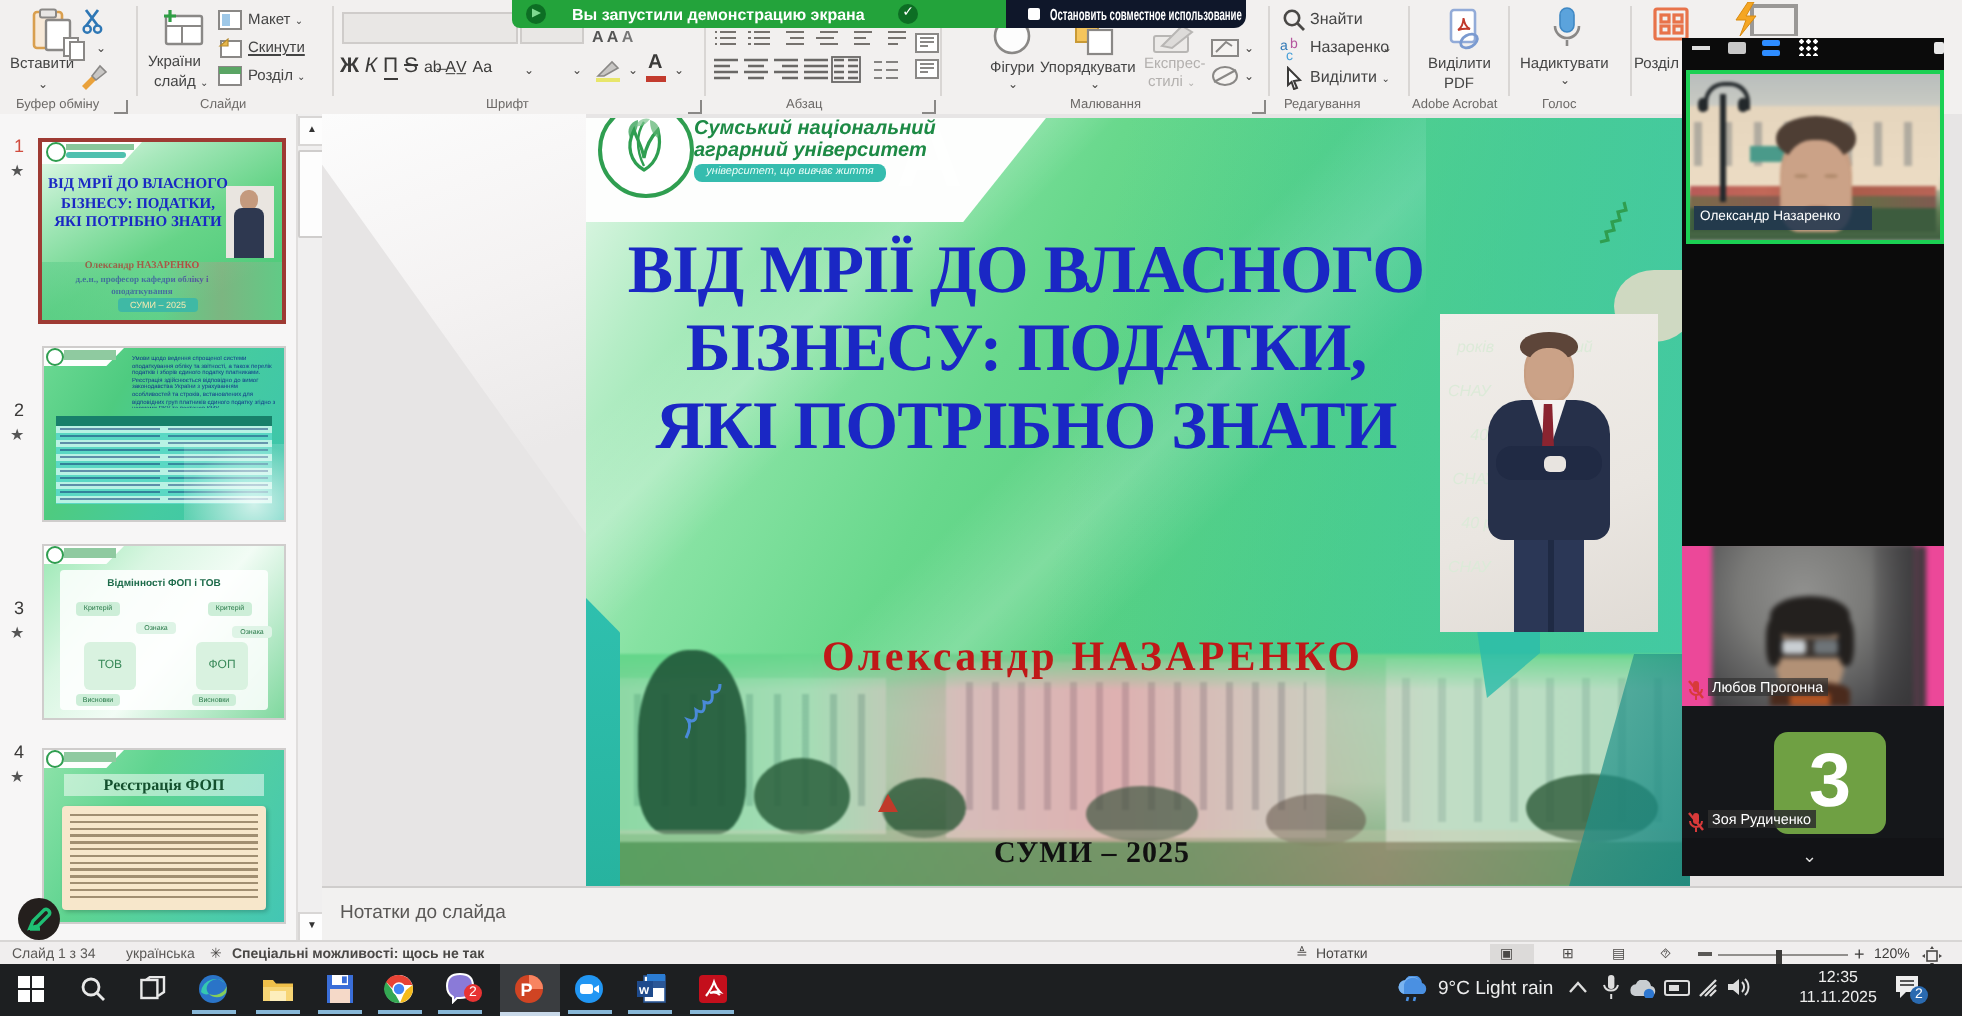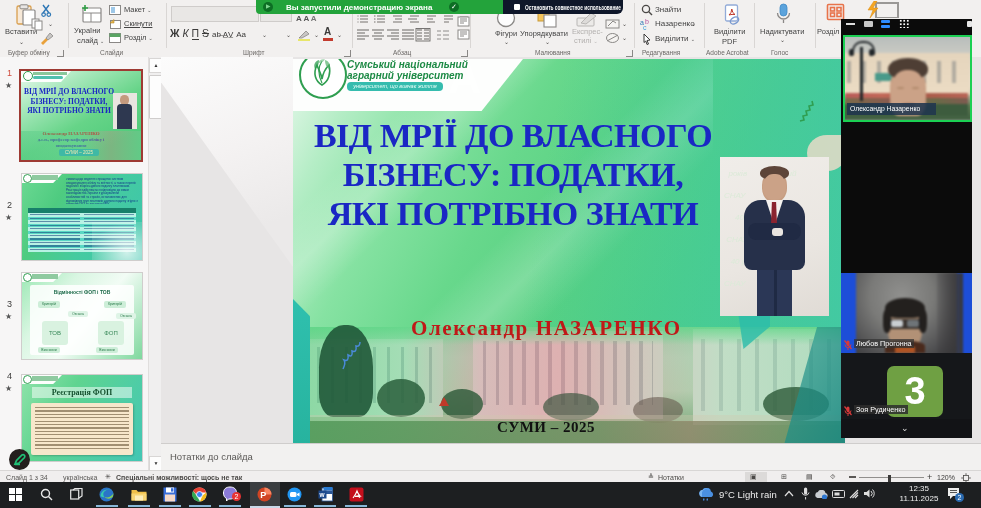--- a/index.html
+++ b/index.html
@@ -554,21 +554,21 @@
       <div class="abs" style="left:52px;top:50px;width:7px;height:2px;background:#b08a6c;border-radius:50%;"></div>
       <div class="abs" style="left:67px;top:50px;width:7px;height:2px;background:#b08a6c;border-radius:50%;"></div>
       <div class="abs" style="left:57px;top:66px;width:13px;height:4px;background:#a87a62;border-radius:40%;"></div>
     </div>
 
     <div class="abs" style="left:2px;top:66px;width:86px;height:12px;background:rgba(32,54,78,0.88);color:#fff;font-size:6.8px;line-height:12px;padding-left:3px;white-space:nowrap;">Олександр Назаренко</div>
   </div>
 
 
 
-  <div class="abs" style="left:0;top:254px;width:131px;height:80px;background:#1d4ed8;overflow:hidden;">
+  <div class="abs" style="left:0;top:254px;width:131px;height:80px;background:#ec4899;overflow:hidden;">
     <div style="position:absolute;left:0;top:0;width:131px;height:80px;filter:blur(1.2px);">
       <div class="abs" style="left:15px;top:-2px;width:101px;height:84px;background:radial-gradient(ellipse at 45% 30%,#90908e 0%,#7a7a78 40%,#4a4a4c 80%,#333335 100%);"></div>
       <div class="abs" style="left:96px;top:0px;width:26px;height:82px;background:linear-gradient(90deg,rgba(60,58,60,0.2),#39383a);"></div>
       <div class="abs" style="left:47px;top:34px;width:34px;height:44px;border-radius:45%;background:#b29176;"></div>
       <div class="abs" style="left:44px;top:25px;width:40px;height:20px;border-radius:50% 50% 30% 30%;background:#23201e;"></div>
       <div class="abs" style="left:42px;top:36px;width:8px;height:24px;background:#23201e;border-radius:40%;"></div>
       <div class="abs" style="left:78px;top:36px;width:8px;height:24px;background:#23201e;border-radius:40%;"></div>
       <div class="abs" style="left:48px;top:46px;width:32px;height:10px;background:rgba(30,30,32,0.82);border-radius:2px;"></div>
       <div class="abs" style="left:50px;top:47px;width:12px;height:7px;background:#c9ced2;border-radius:2px;"></div>
       <div class="abs" style="left:66px;top:47px;width:12px;height:7px;background:#6e7478;border-radius:2px;"></div>

